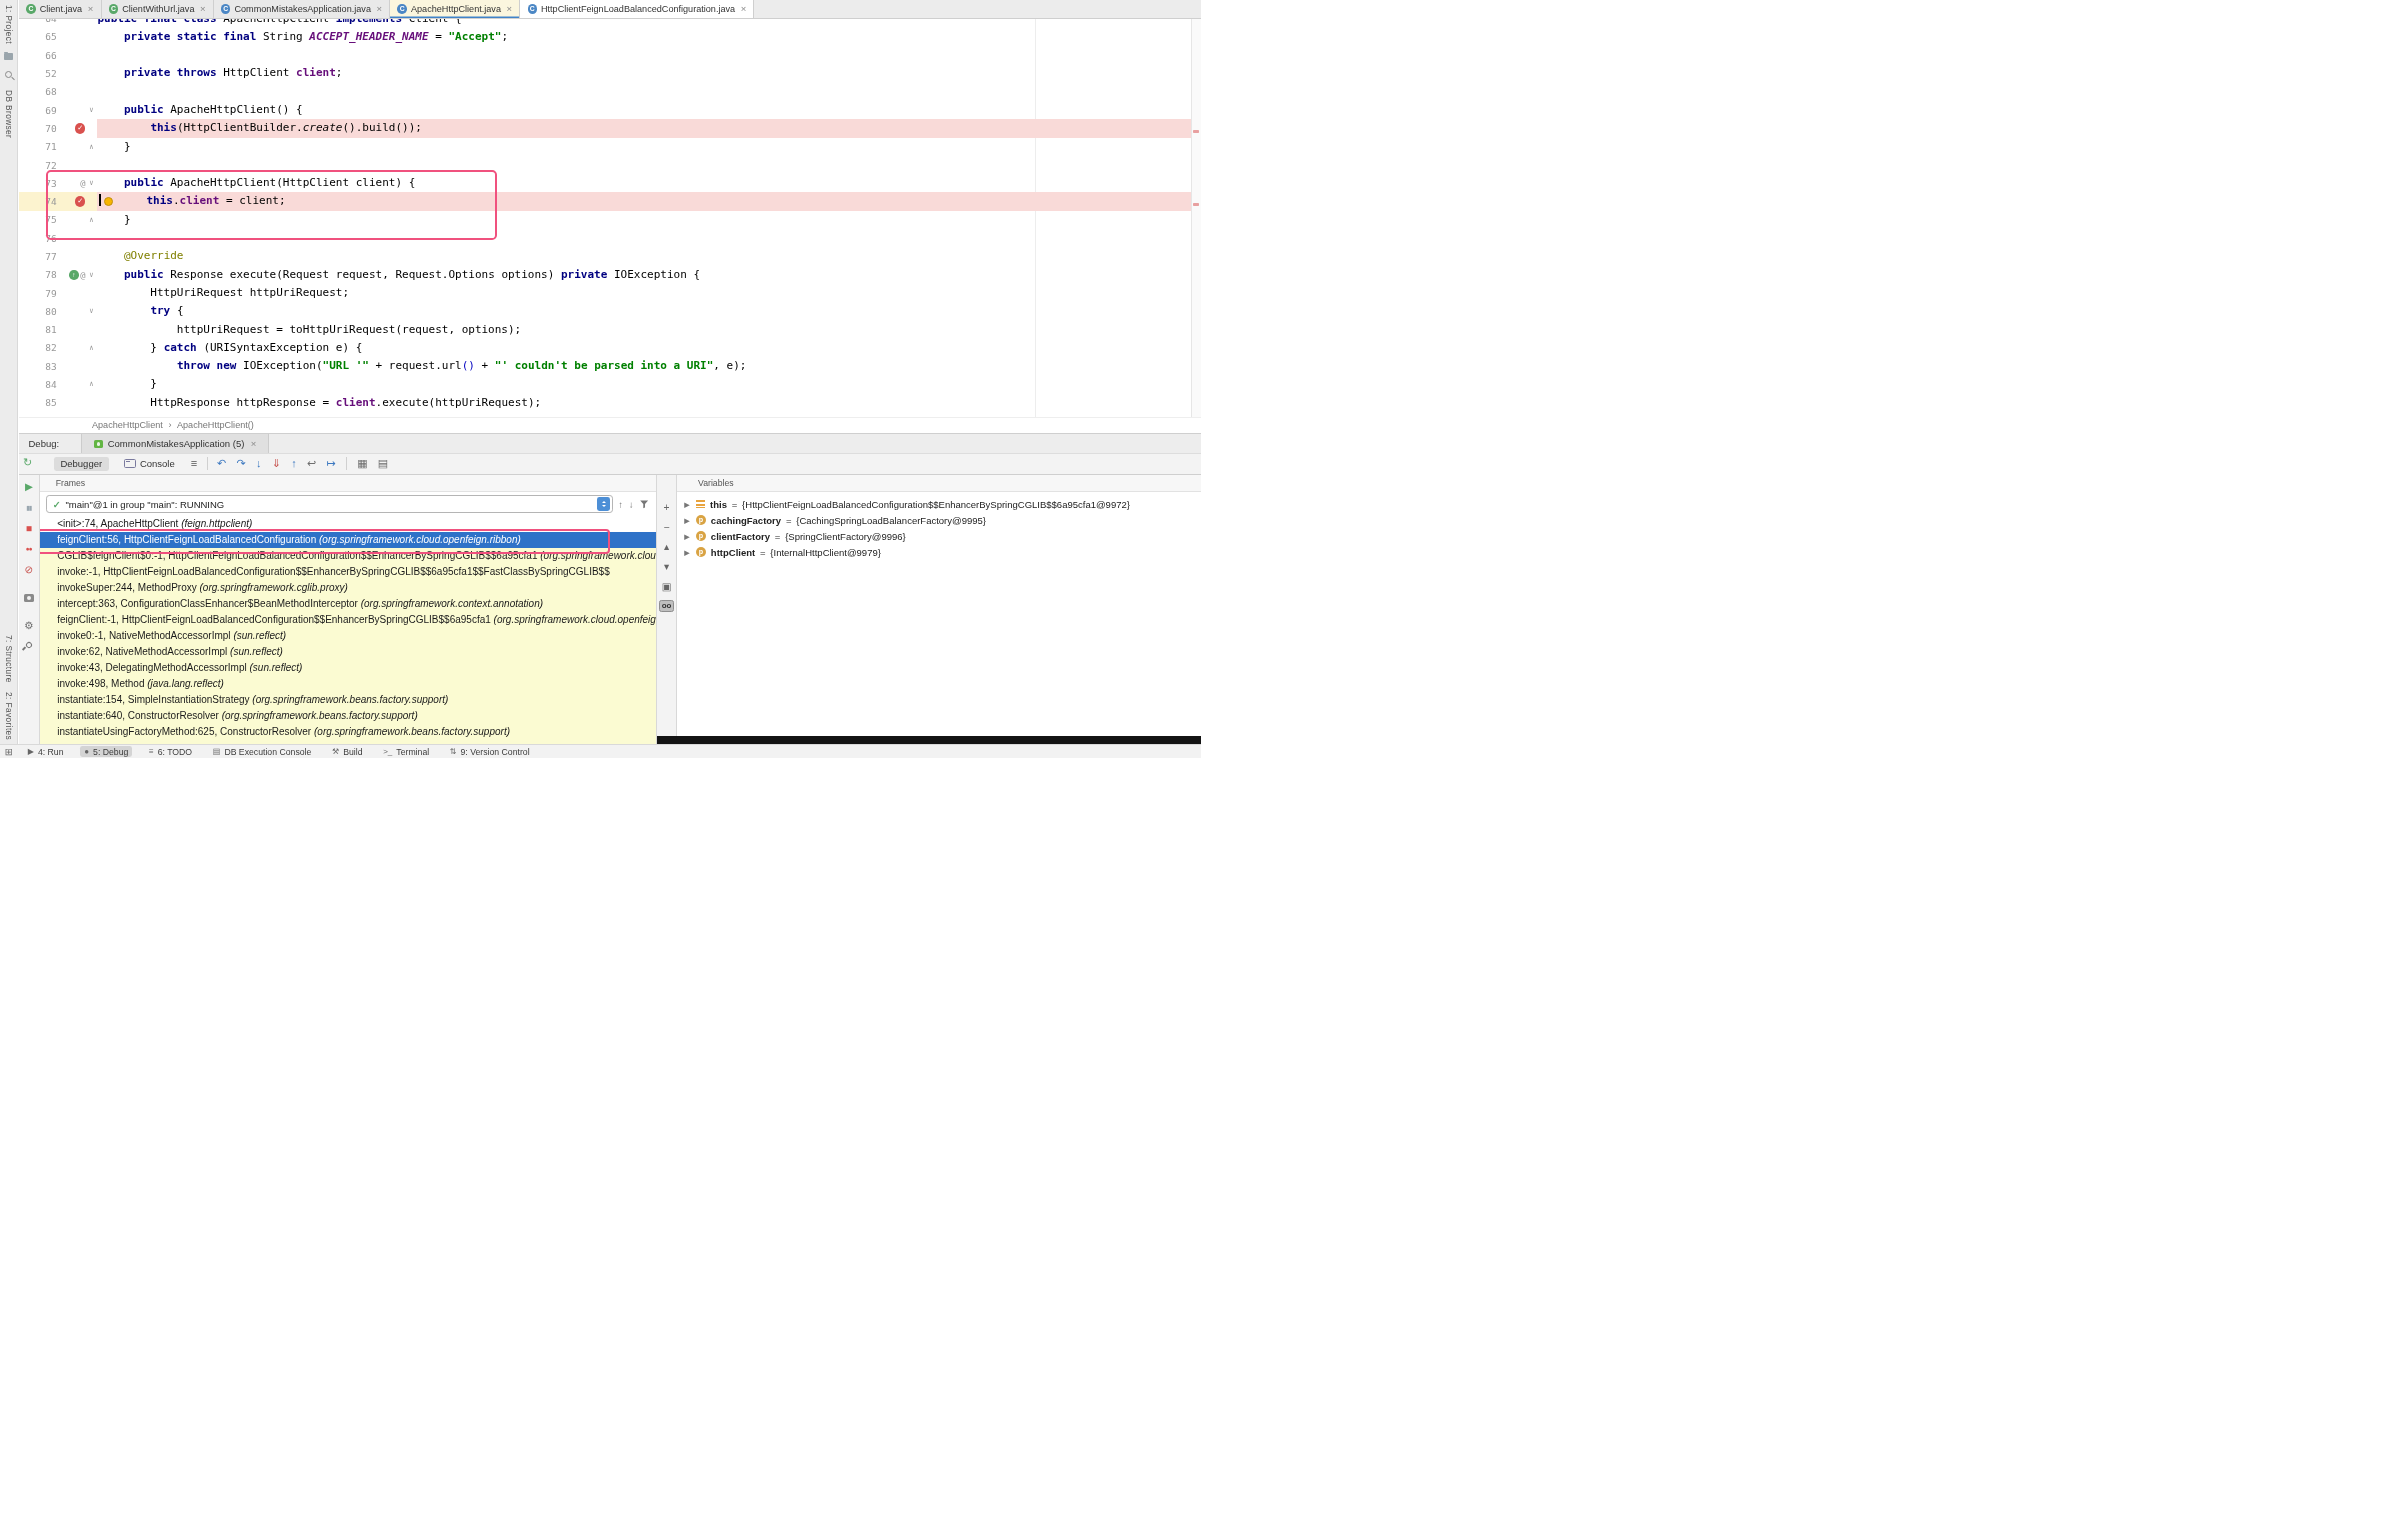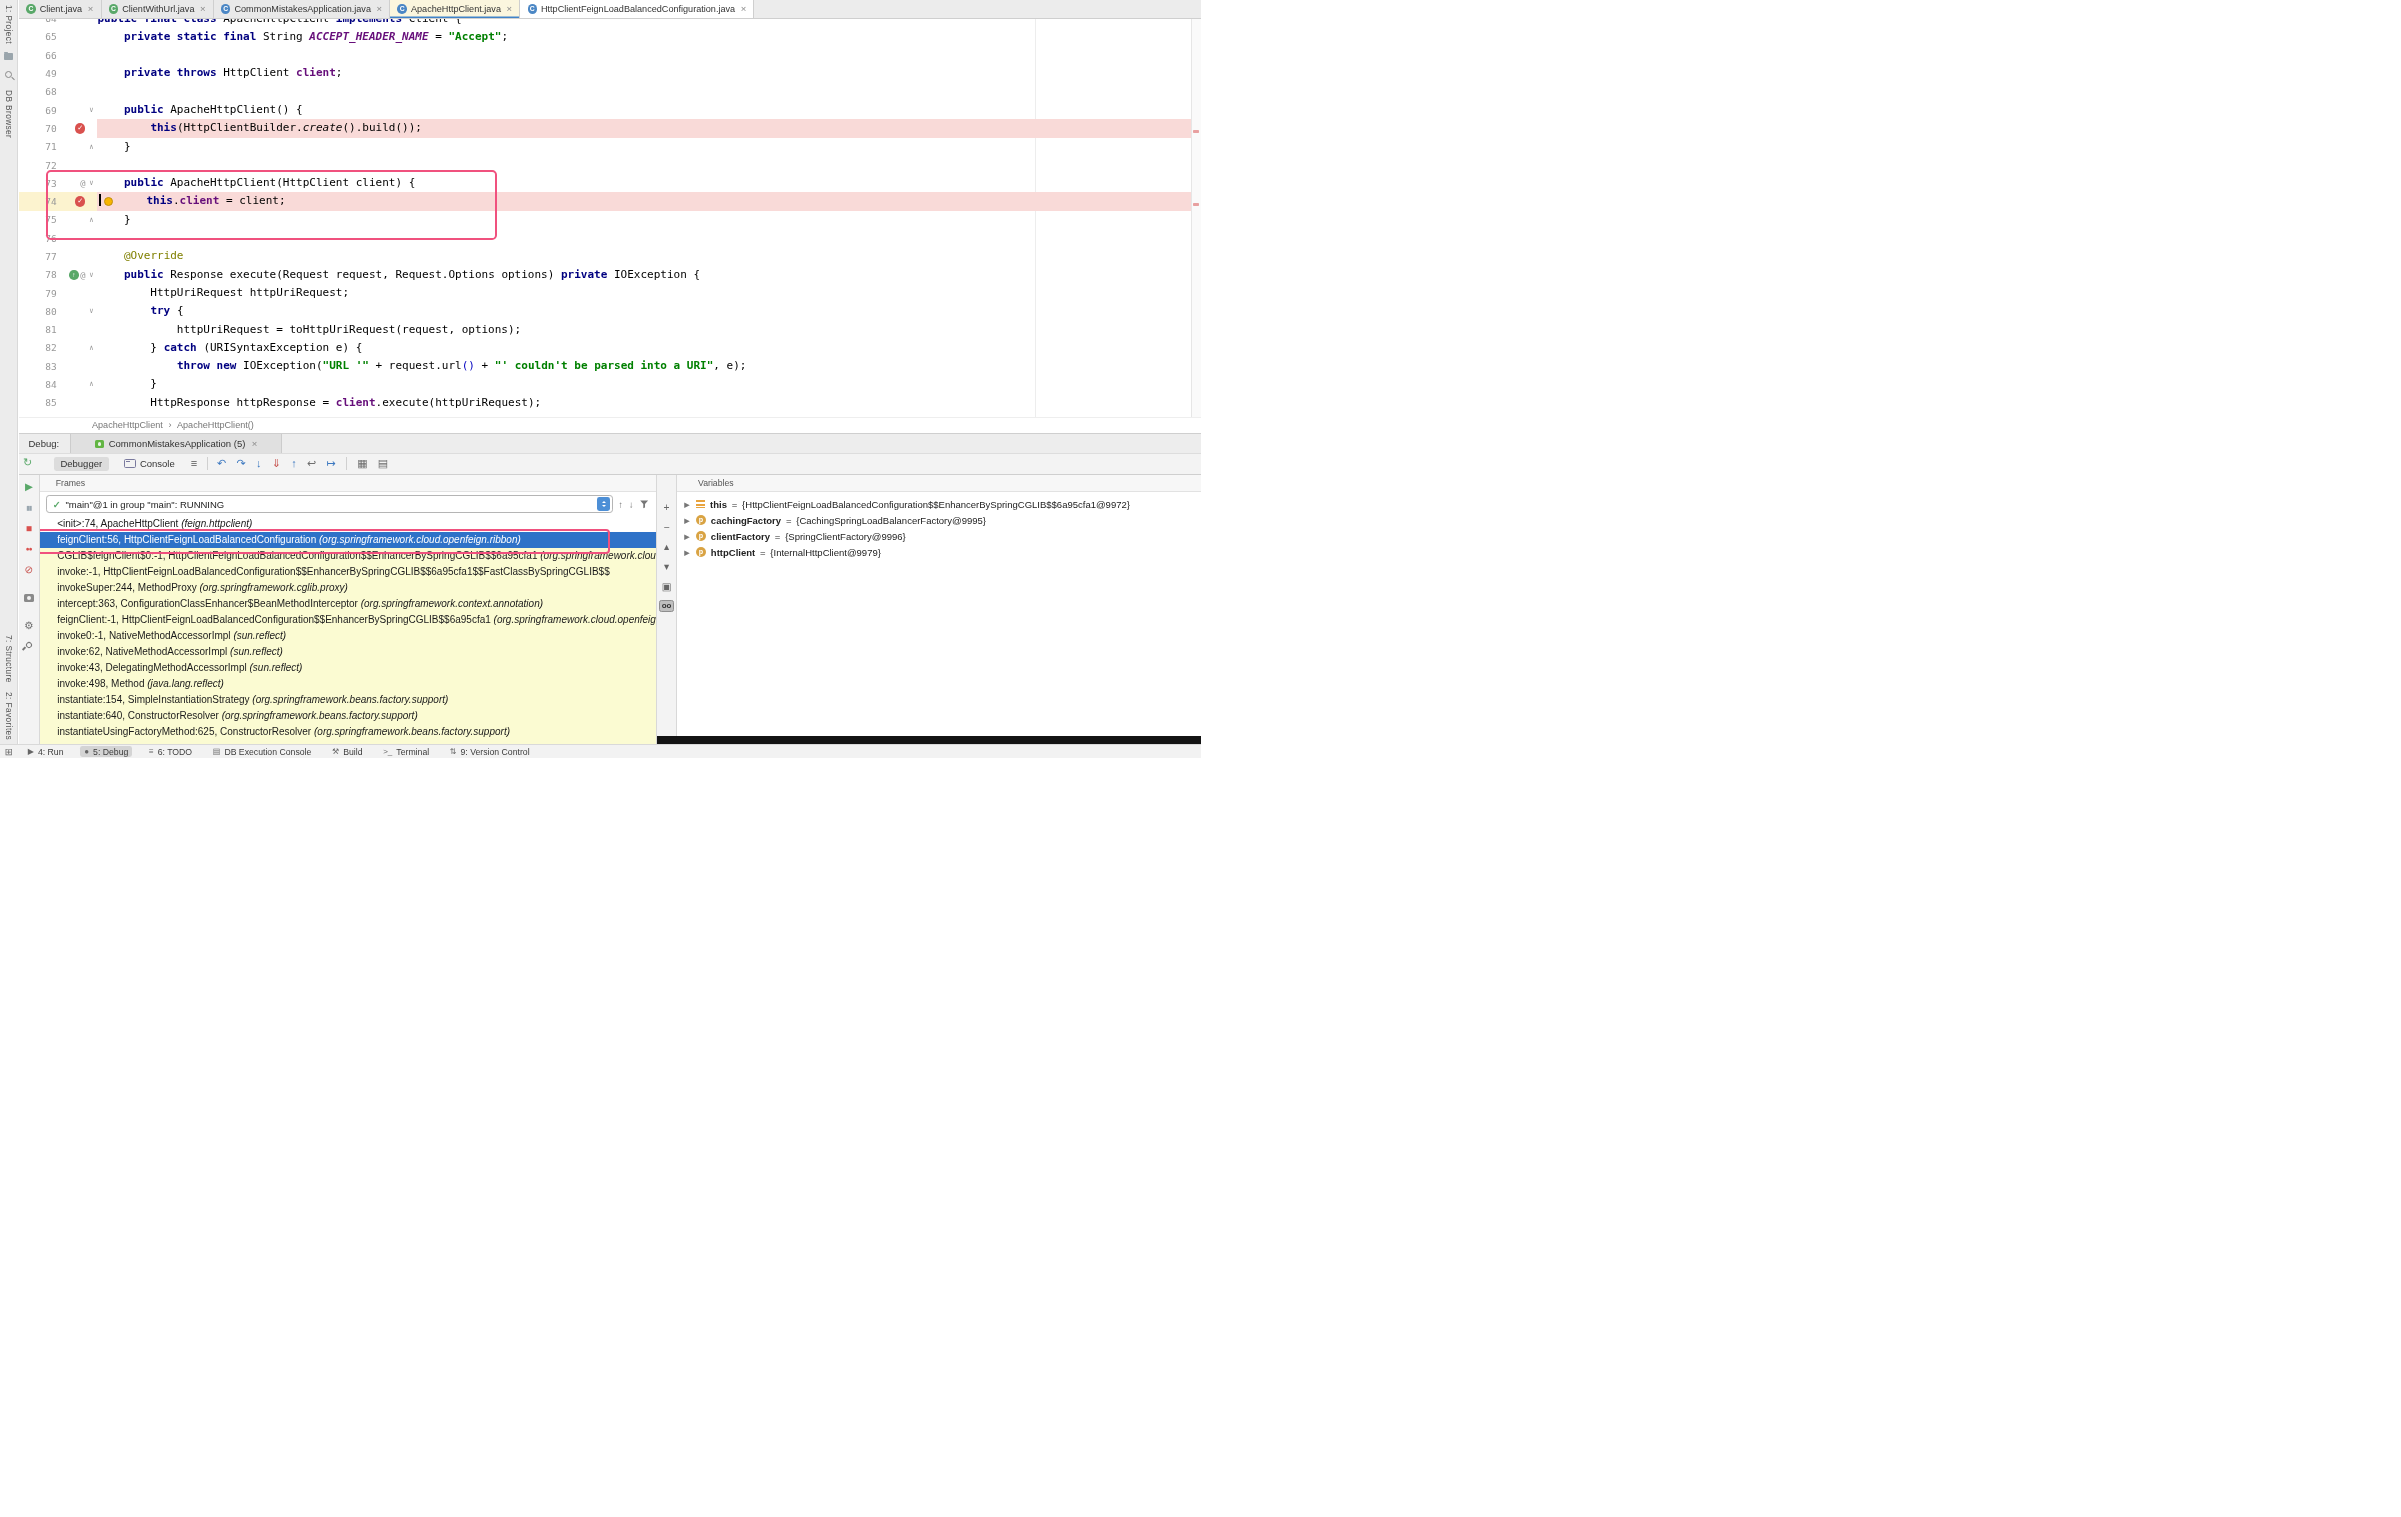--- a/index.html
+++ b/index.html
@@ -67,21 +67,21 @@
 
   
   .breadcrumb{position:absolute;left:19px;top:417px;right:0;height:15px;background:#fff;
        border-top:0.8px solid #EEE;display:flex;align-items:center;gap:5.6px;padding-left:73px;
        font-size:9.1px;color:#787878;box-sizing:border-box}
 
   
   .debug-header{position:absolute;left:19px;top:433px;right:0;height:20.7px;background:#EDEDED;
        border-top:0.8px solid #CFCFCF;display:flex;align-items:center;padding-left:9.5px;
        font-size:9.5px;color:#333;box-sizing:border-box}
-  .session-tab{display:flex;align-items:center;gap:4.8px;margin-left:11px;height:100%;padding:0 24px;
+  .session-tab{display:flex;align-items:center;gap:4.8px;margin-left:22px;height:100%;padding:0 12px;
        background:#E0E0E0;border-left:0.8px solid #CCC;border-right:0.8px solid #CCC}
   .app-ic{width:8.7px;height:8.7px;border-radius:1.6px;background:#62B543;position:relative;flex:none}
   .app-ic::after{content:'';position:absolute;inset:2.4px;border-radius:50%;background:#fff;opacity:.85}
 
   
   .debug-toolbar{position:absolute;left:19px;top:453px;right:0;height:21.5px;background:#F3F3F3;
        border-top:0.8px solid #DDD;border-bottom:0.8px solid #CFCFCF;display:flex;align-items:center;
        gap:9.5px;padding-left:35px;font-size:9.5px;color:#333;box-sizing:border-box}
   .rerun-abs{position:absolute;left:4px;top:3.2px;font-size:11px;line-height:1}
   .view-tab{display:flex;align-items:center;gap:4px;padding:1.6px 6.4px;border-radius:2.4px}
@@ -217,21 +217,21 @@
         <div class="code-row">
           <div class="gutter">
             <span class="ln">66</span>
             <span class="gi"></span>
             <span class="fold"></span>
           </div>
           <div class="code"></div>
         </div>
         <div class="code-row">
           <div class="gutter">
-            <span class="ln">49</span>
+            <span class="ln">52</span>
             <span class="gi"></span>
             <span class="fold"></span>
           </div>
           <div class="code"><span class="tk-p">    </span><span class="tk-k">private throws </span><span class="tk-p">HttpClient </span><span class="tk-f">client</span><span class="tk-p">;</span></div>
         </div>
         <div class="code-row">
           <div class="gutter">
             <span class="ln">68</span>
             <span class="gi"></span>
             <span class="fold"></span>

